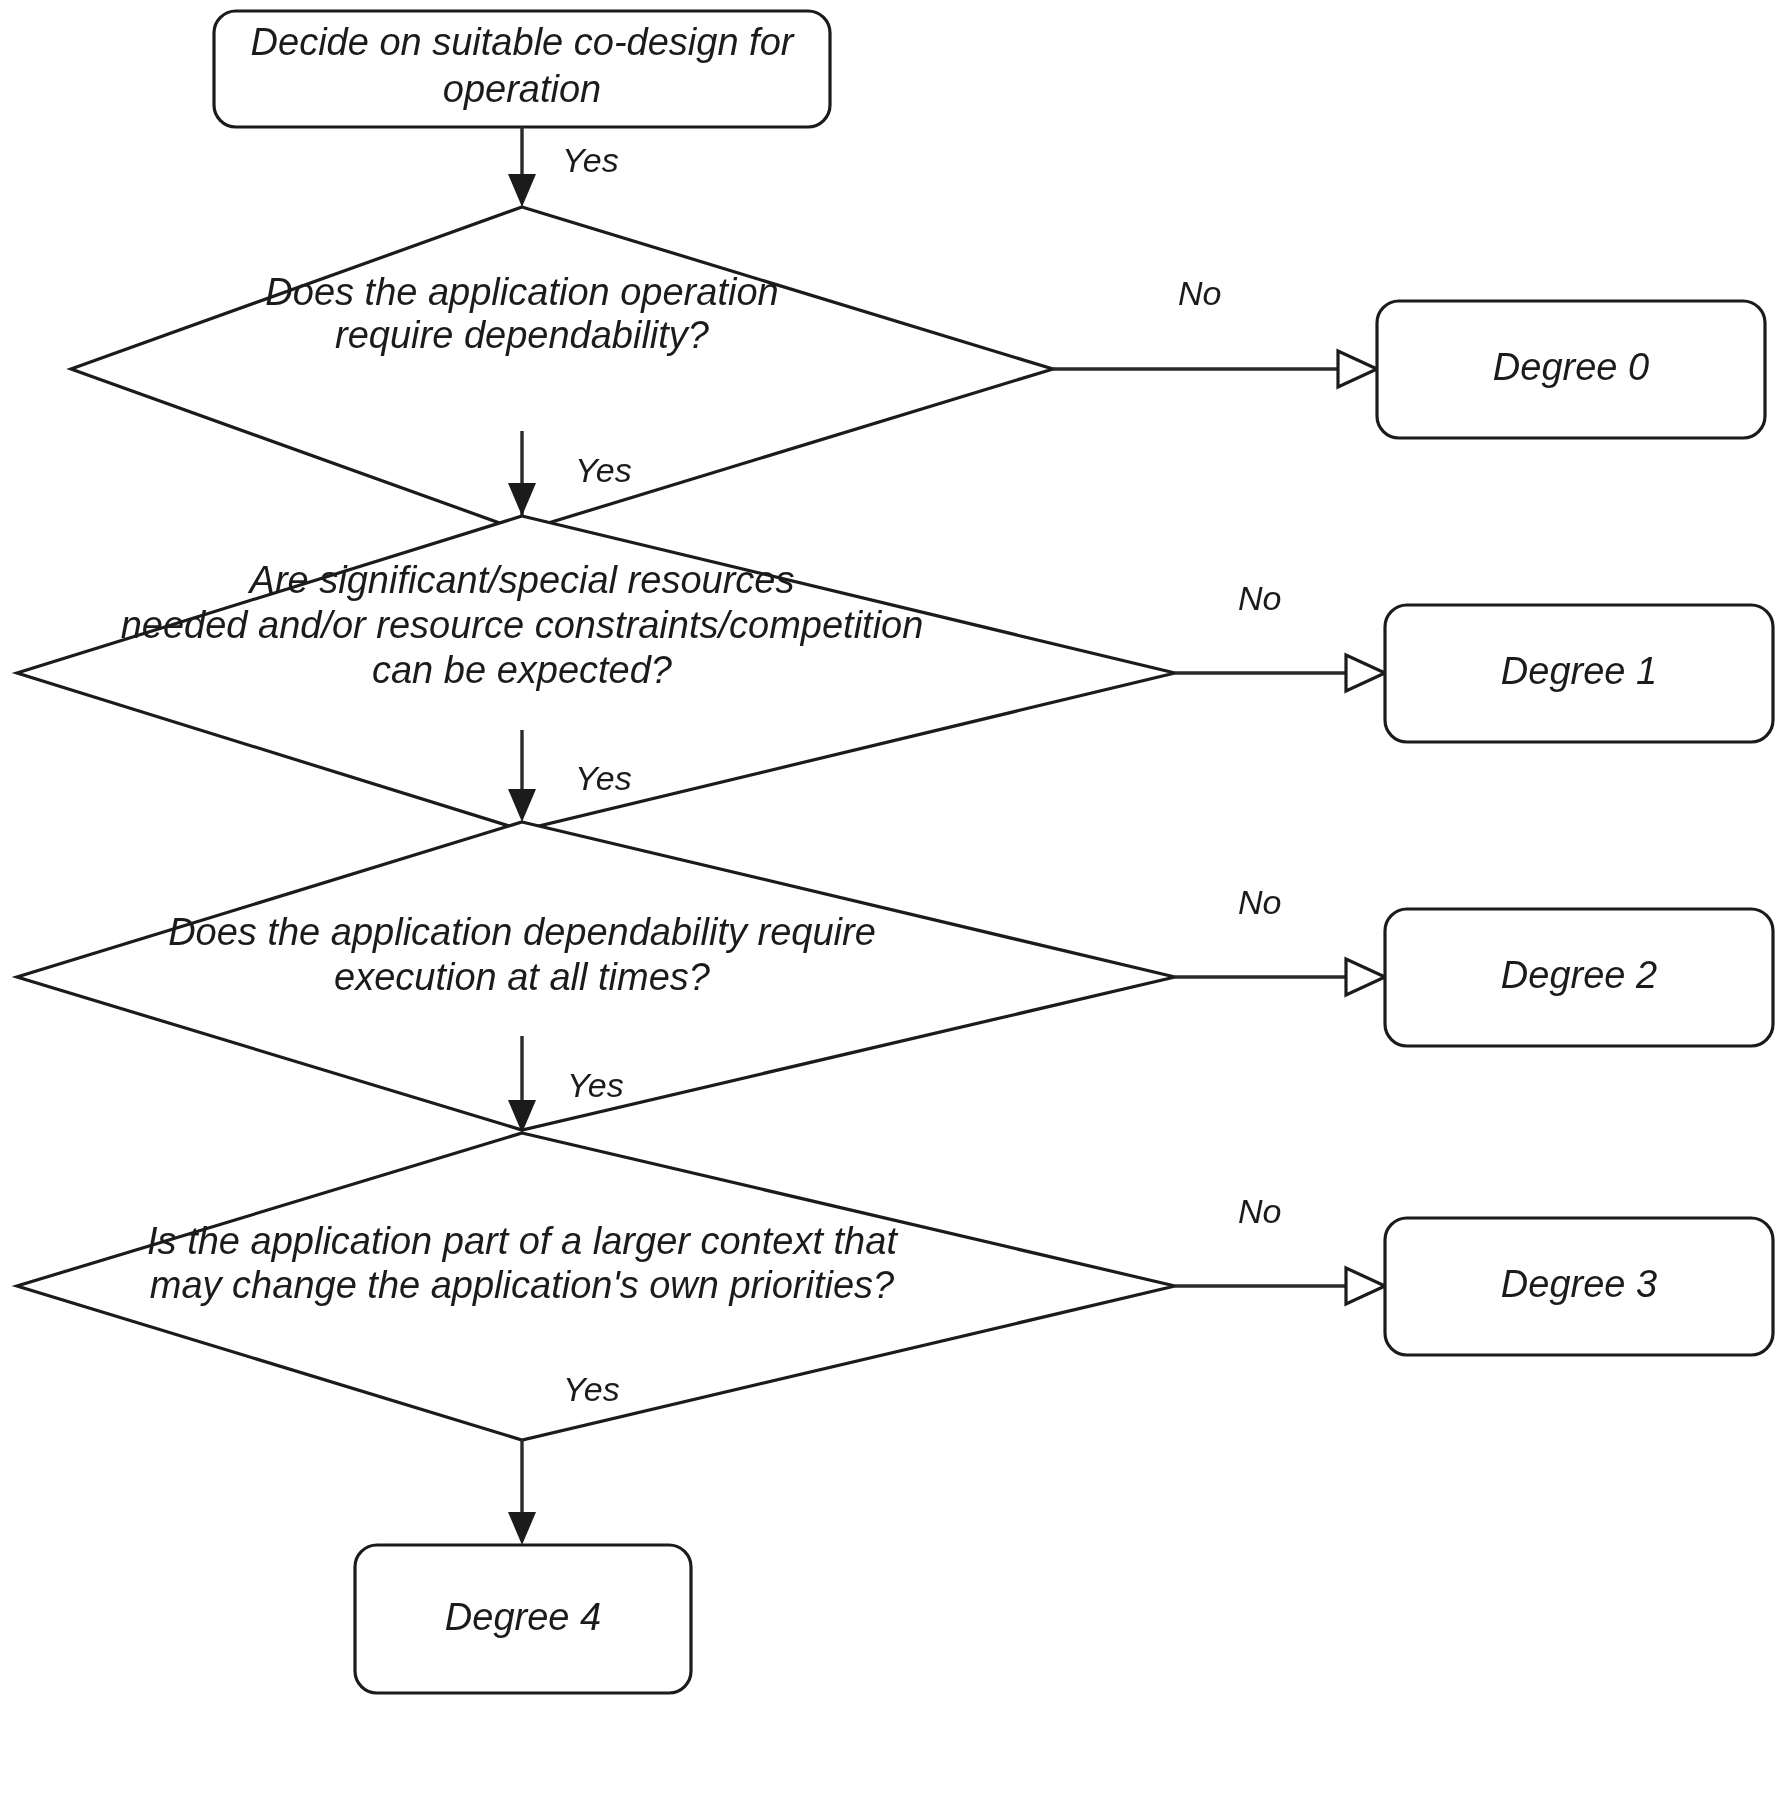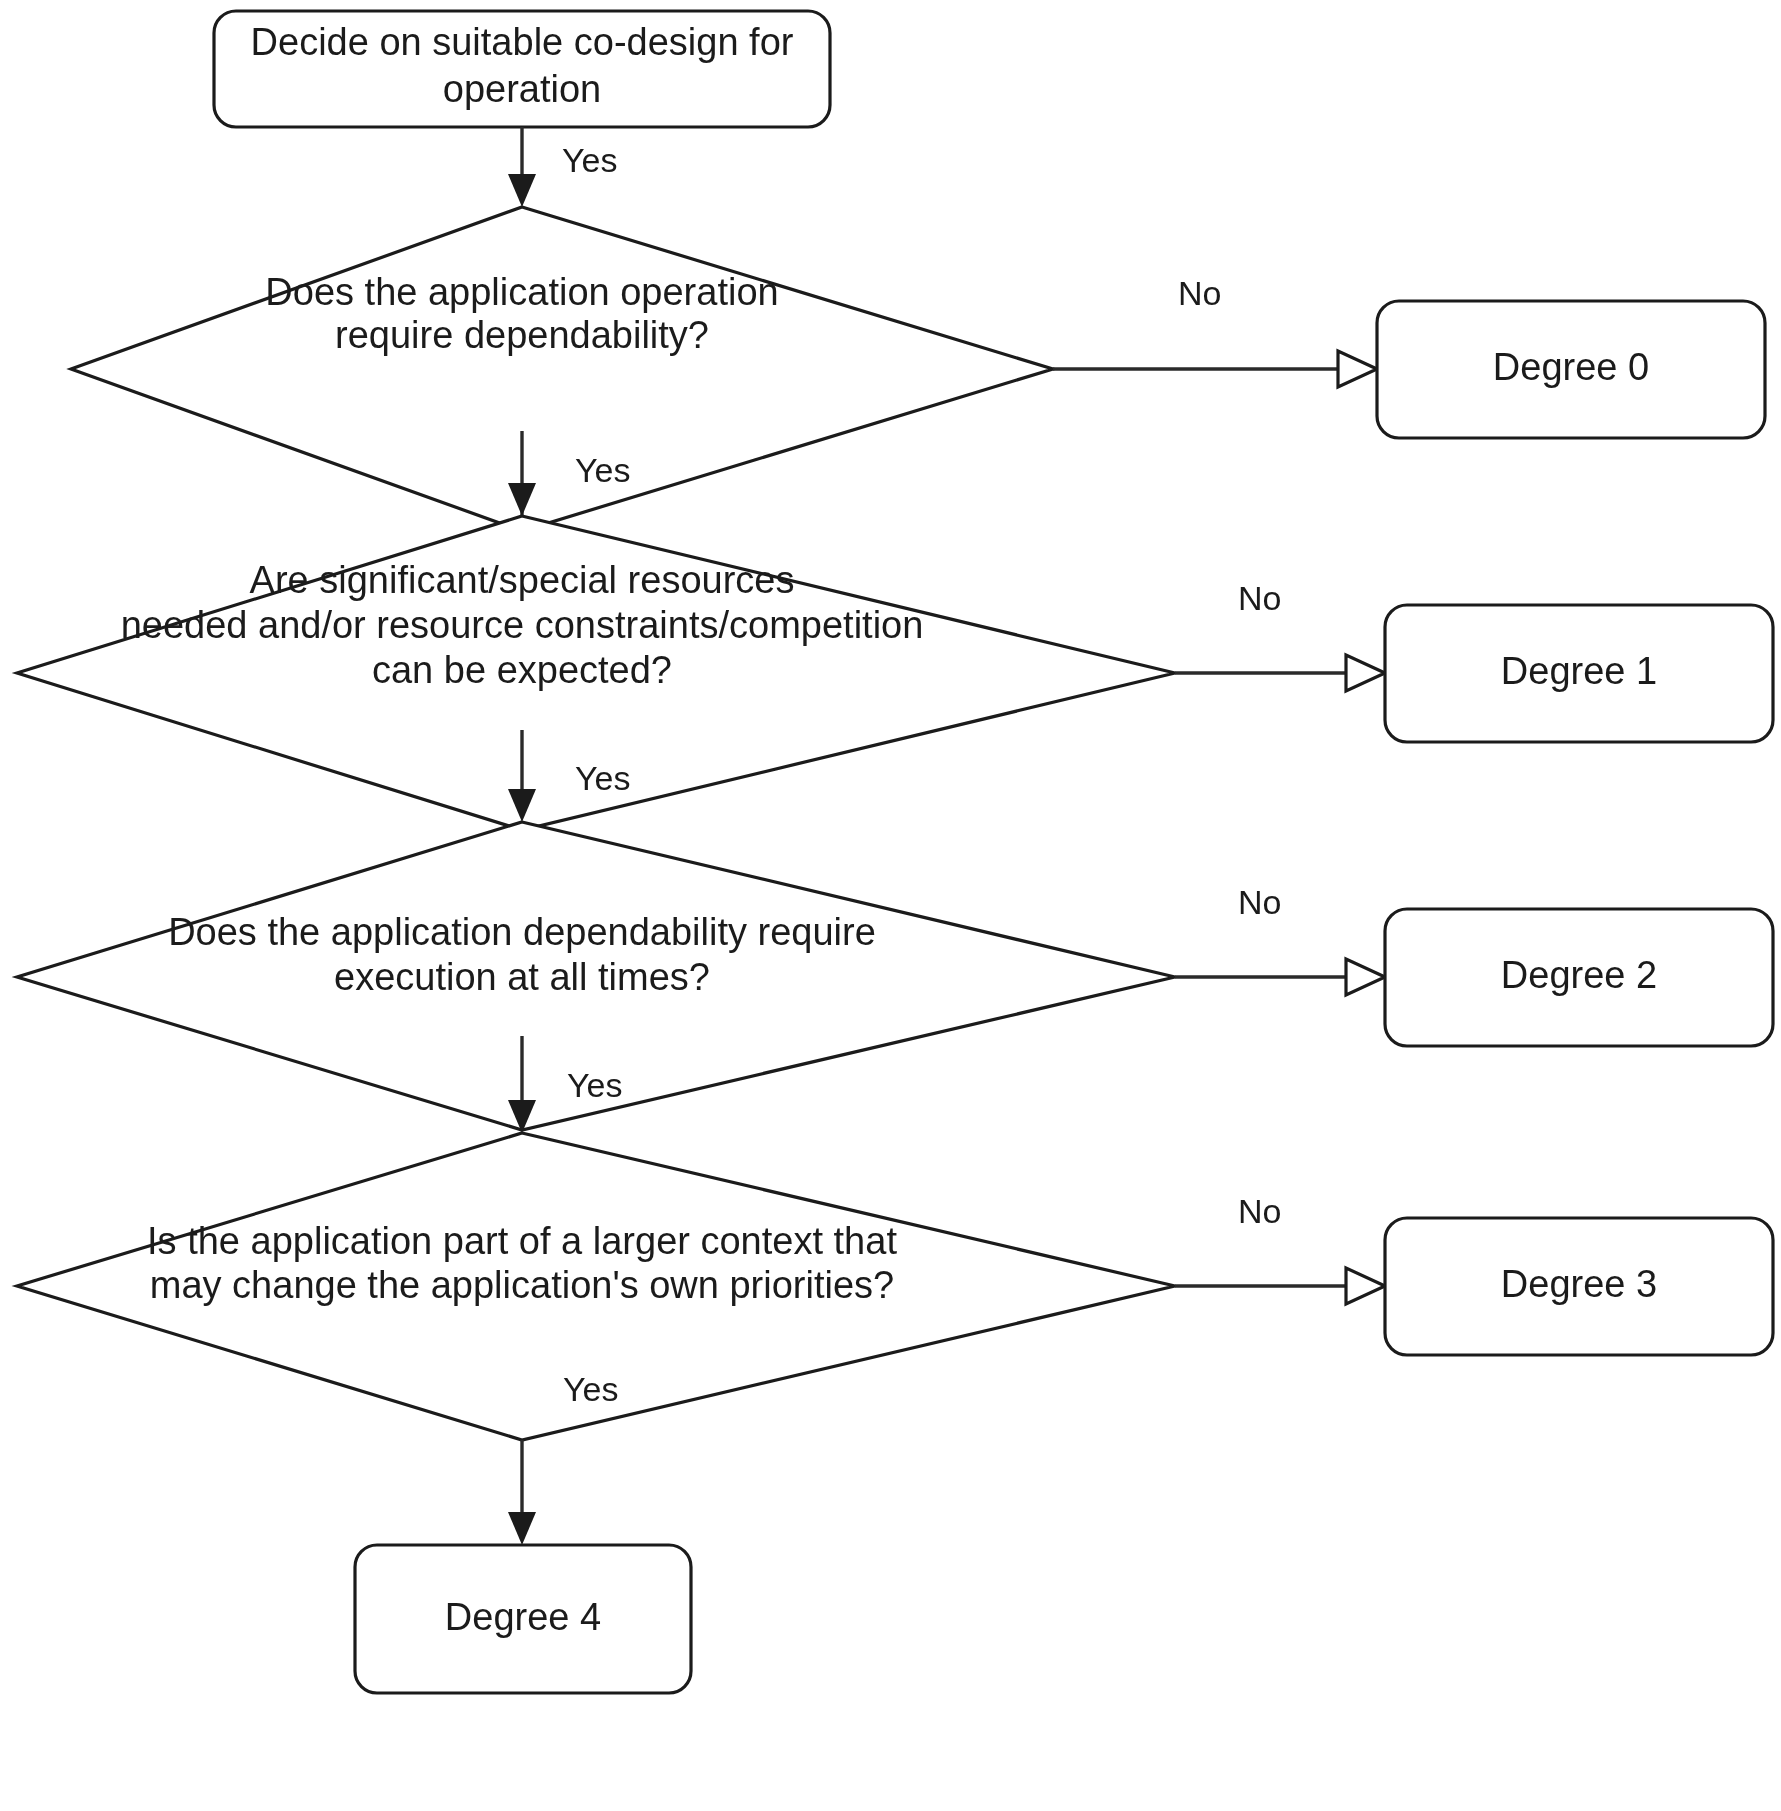--- a/index.html
+++ b/index.html
@@ -11,20 +11,21 @@
     width: 1781px;
     height: 1811px;
     font-family: "Liberation Sans", sans-serif;
     overflow: hidden;
   }
   #flowchart-root {
     position: relative;
     width: 1781px;
     height: 1323px;
     background: #ffffff;
+    font-style: italic;
   }
   svg.diagram {
     display: block;
     width: 1781px;
     height: 1811px;
   }
   .shape-outline {
     fill: #ffffff;
     stroke: #1b1b1b;
     stroke-width: 3.2;

